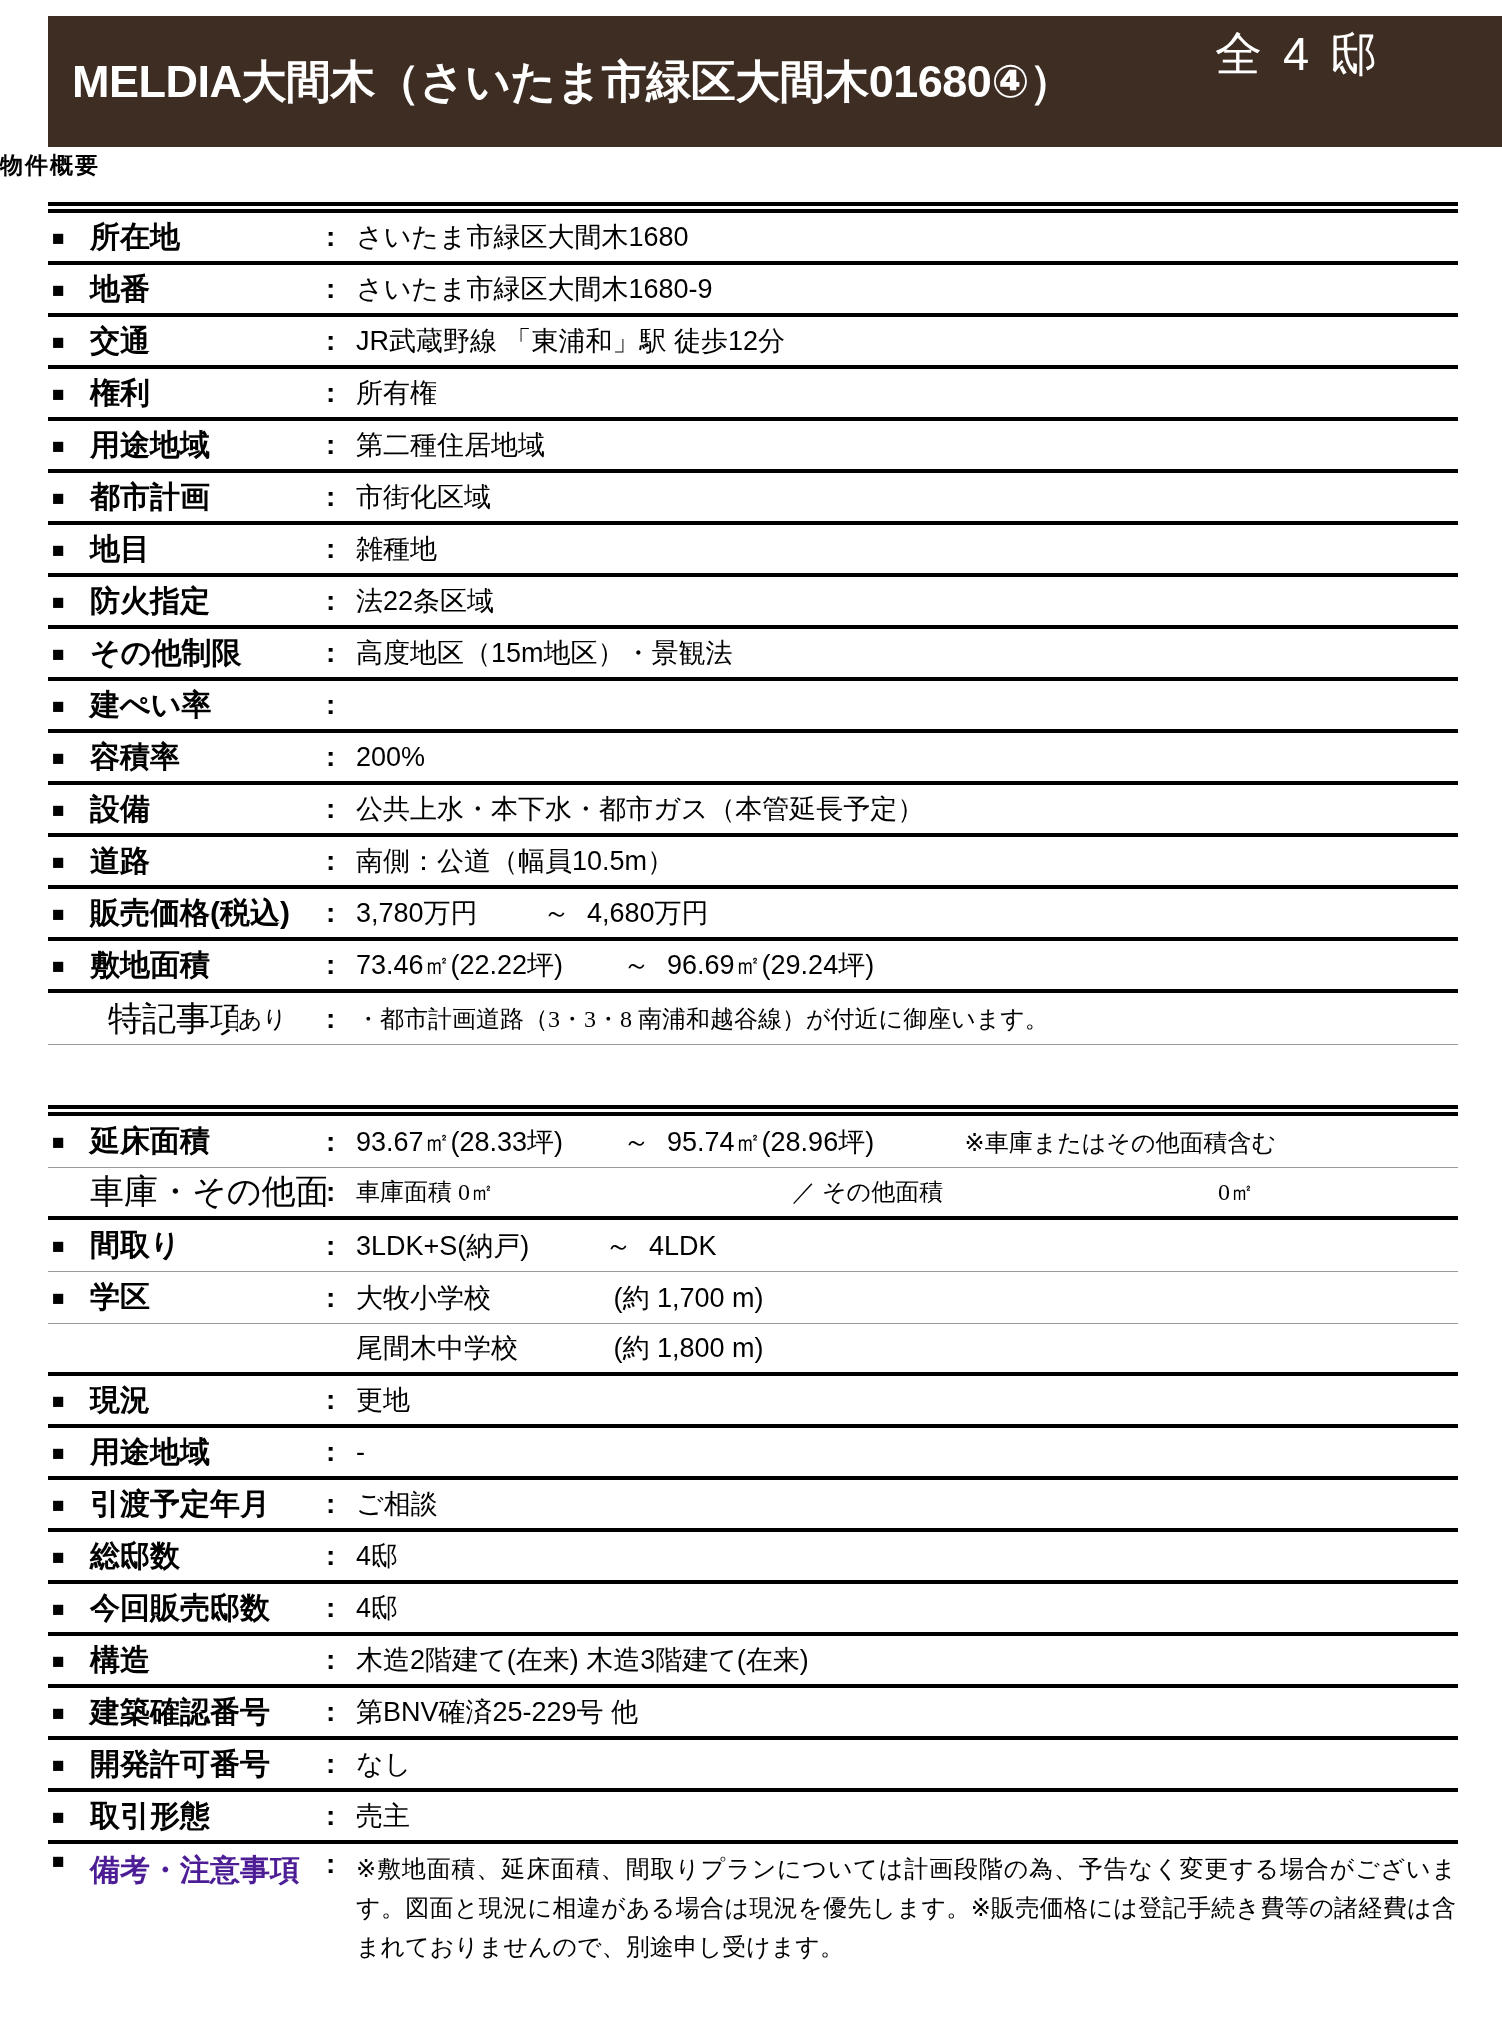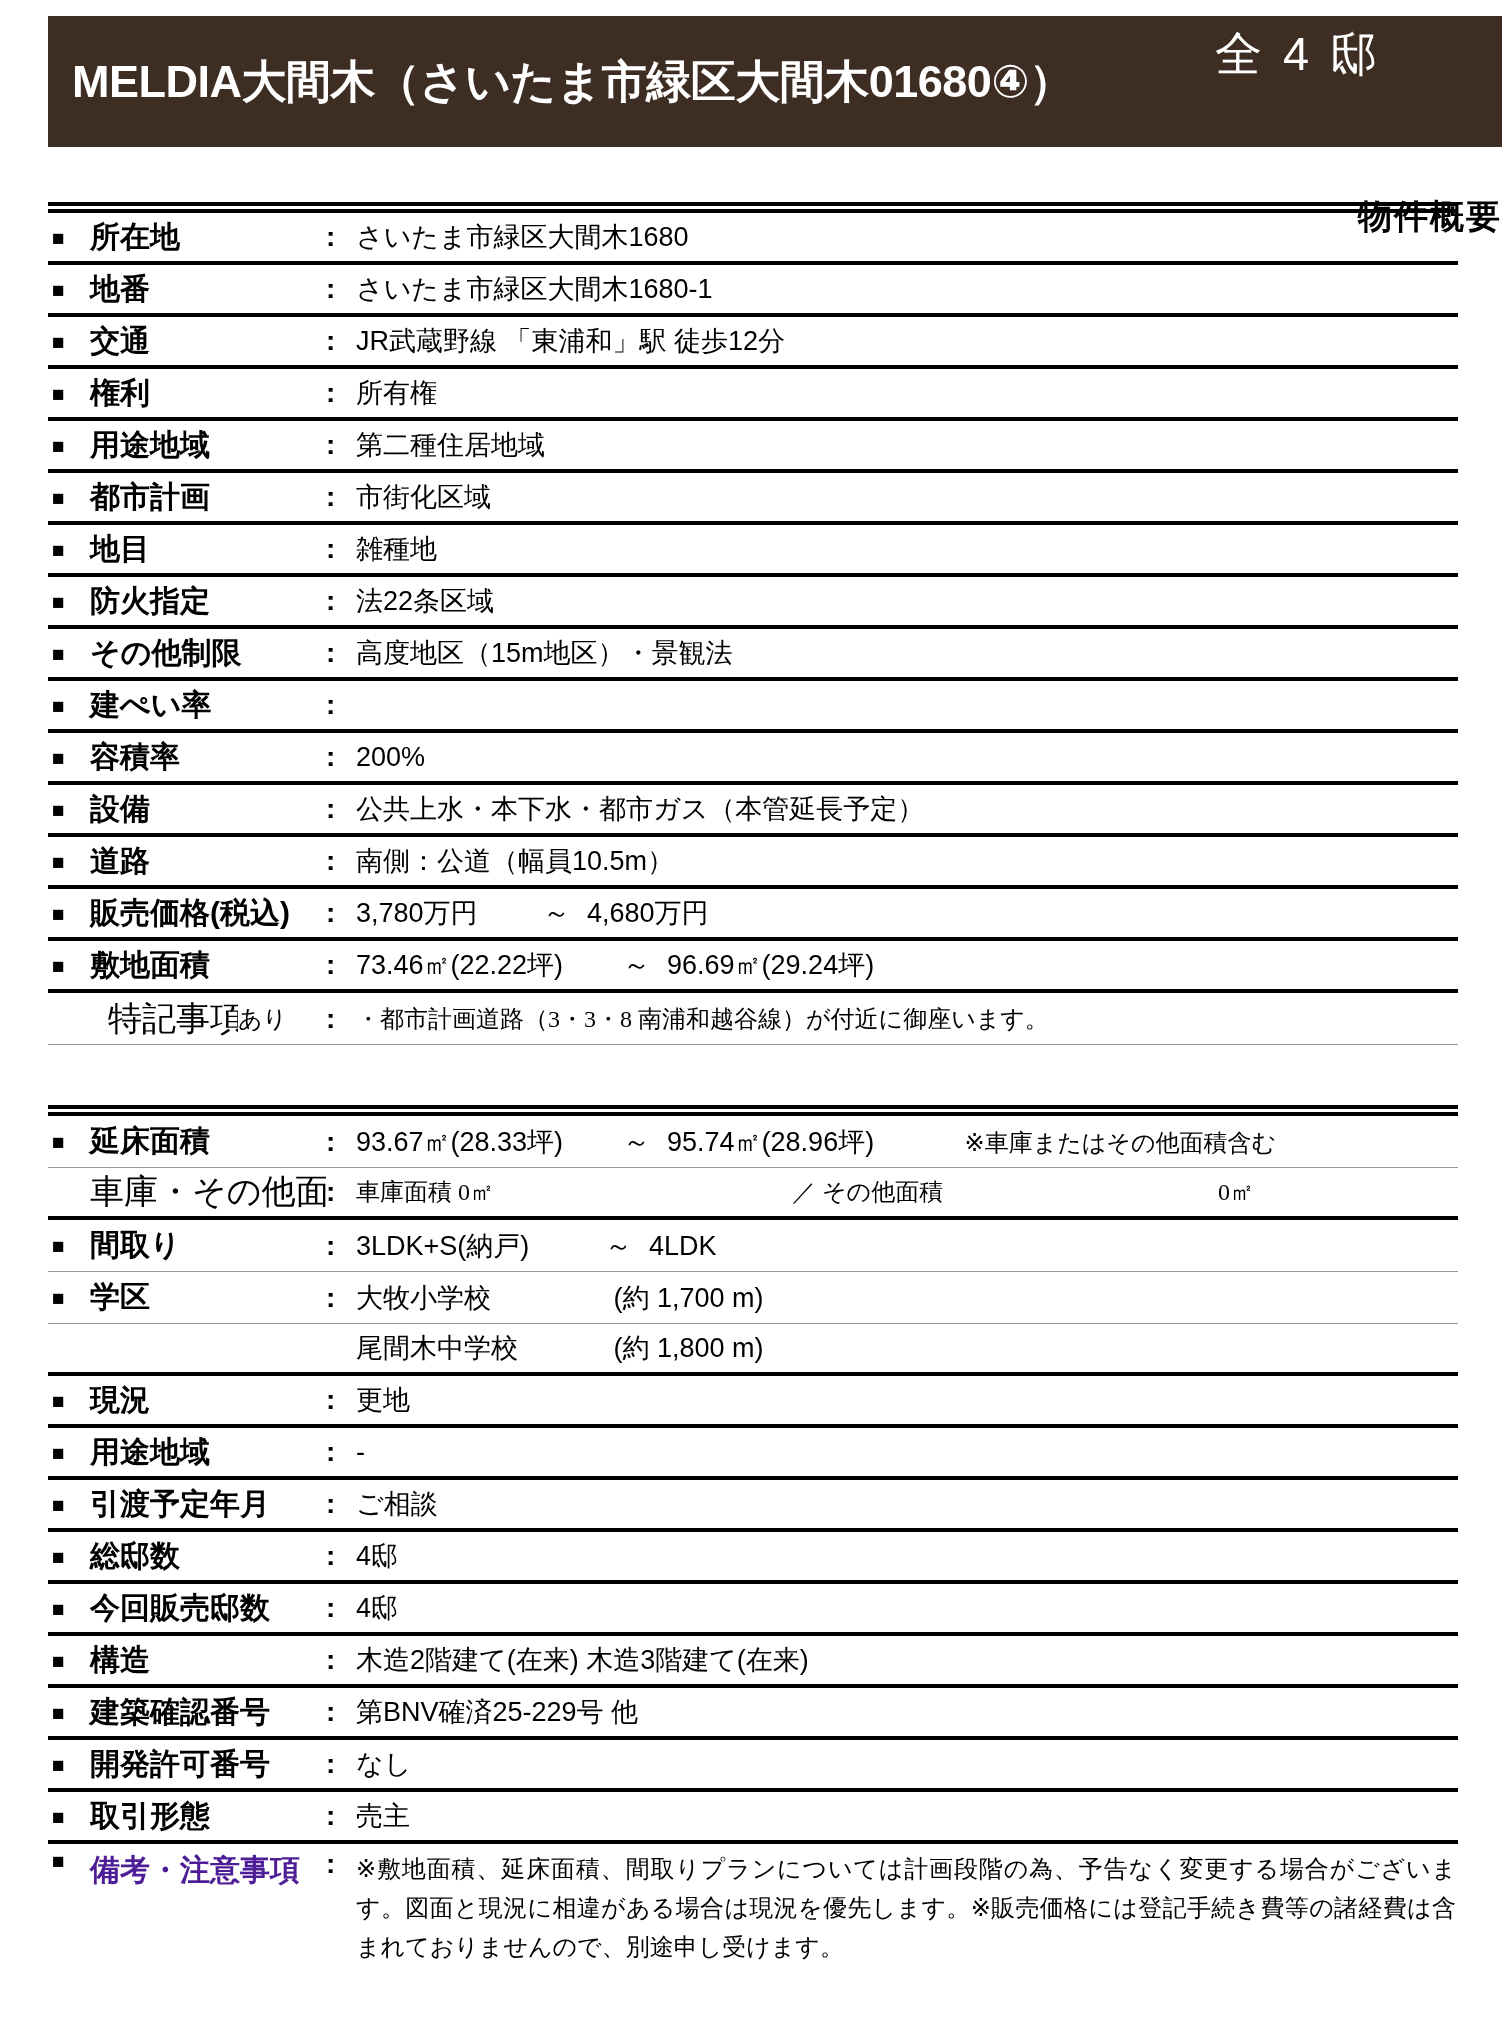--- a/index.html
+++ b/index.html
@@ -49,25 +49,24 @@
     top: 30px;
     letter-spacing: 4px;
   }
 
   
   .section-title {
     position: absolute;
     left: 0;
     top: 150px;
     width: 1502px;
-    text-align: right;
-    font-size: 34px;
+    text-align: left;
+    font-size: 23px;
     font-weight: bold;
     letter-spacing: 2px;
-    margin-top: 44px;
   }
 
   
   .sheet {
     position: absolute;
     left: 48px;
     top: 202px;
     width: 1410px;
   }
   .dbl-rule {
@@ -188,21 +187,21 @@
     <span class="cell-bullet">■</span>
     <span class="cell-label">所在地</span>
     <span class="cell-colon">:</span>
     <span class="cell-value">さいたま市緑区大間木1680</span>
   </div>
 
   <div class="row">
     <span class="cell-bullet">■</span>
     <span class="cell-label">地番</span>
     <span class="cell-colon">:</span>
-    <span class="cell-value">さいたま市緑区大間木1680-1</span>
+    <span class="cell-value">さいたま市緑区大間木1680-9</span>
   </div>
 
   <div class="row">
     <span class="cell-bullet">■</span>
     <span class="cell-label">交通</span>
     <span class="cell-colon">:</span>
     <span class="cell-value">JR武蔵野線 「東浦和」駅 徒歩12分</span>
   </div>
 
   <div class="row">

